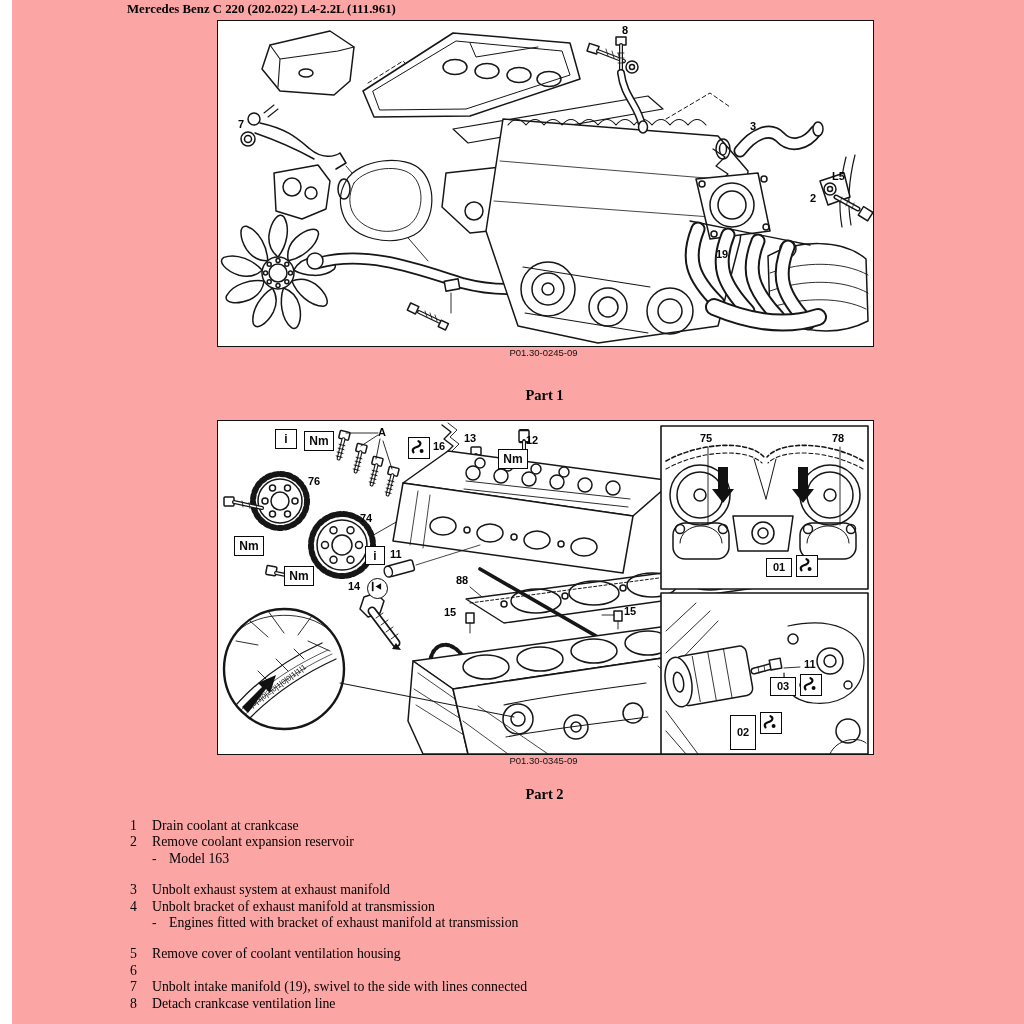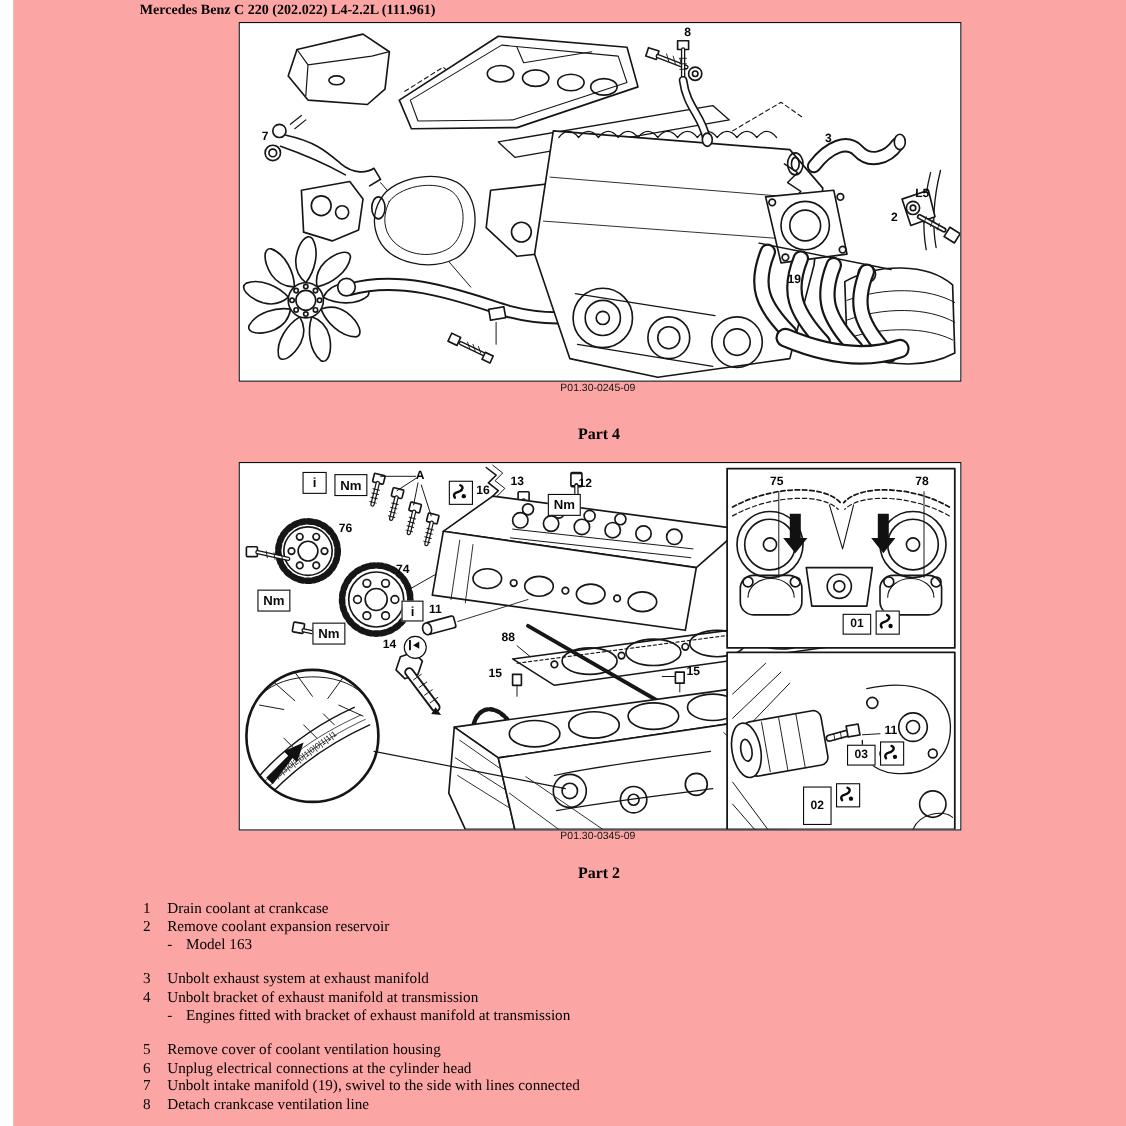--- a/index.html
+++ b/index.html
@@ -210,21 +210,21 @@
       </g>
     </svg>
     <span class="dlabel" style="left:20px;top:98px">7</span>
     <span class="dlabel" style="left:404px;top:4px">8</span>
     <span class="dlabel" style="left:532px;top:100px">3</span>
     <span class="dlabel" style="left:614px;top:150px">L5</span>
     <span class="dlabel" style="left:592px;top:172px">2</span>
     <span class="dlabel" style="left:498px;top:228px">19</span>
   </div>
   <div class="figcap" id="cap1">P01.30-0245-09</div>
-  <div class="partTitle" id="pt1">Part 4</div>
+  <div class="partTitle" id="pt1">Part 1</div>
 
   <div class="figure" id="fig2">
     <svg width="655" height="333" viewBox="0 0 655 333">
       <defs>
         <g id="bolt2">
             <rect x="-5" y="-14" width="10" height="8" rx="1" fill="#fff"></rect>
           <path d="M0,-6 V14" stroke-width="4"></path>
             <path d="M0,-6 V14" stroke="#fff" stroke-width="1.8"></path>
           <path d="M-3,0 h6 M-3,4 h6 M-3,8 h6 M-3,12 h6" stroke-width="0.9"></path>
           </g>
@@ -507,21 +507,20 @@
       <span class="d">-</span>
       <span class="t">Engines fitted with bracket of exhaust manifold at transmission</span>
     </div>
     <div class="gap"></div>
     <div class="step">
       <span class="n">5</span>
       <span class="t">Remove cover of coolant ventilation housing</span>
     </div>
     <div class="step">
       <span class="n">6</span>
-      <span class="t">Unplug electrical connections at the cylinder head</span>
     </div>
     <div class="step">
       <span class="n">7</span>
       <span class="t">Unbolt intake manifold (19), swivel to the side with lines connected</span>
     </div>
     <div class="step">
       <span class="n">8</span>
       <span class="t">Detach crankcase ventilation line</span>
     </div>
   </div>

